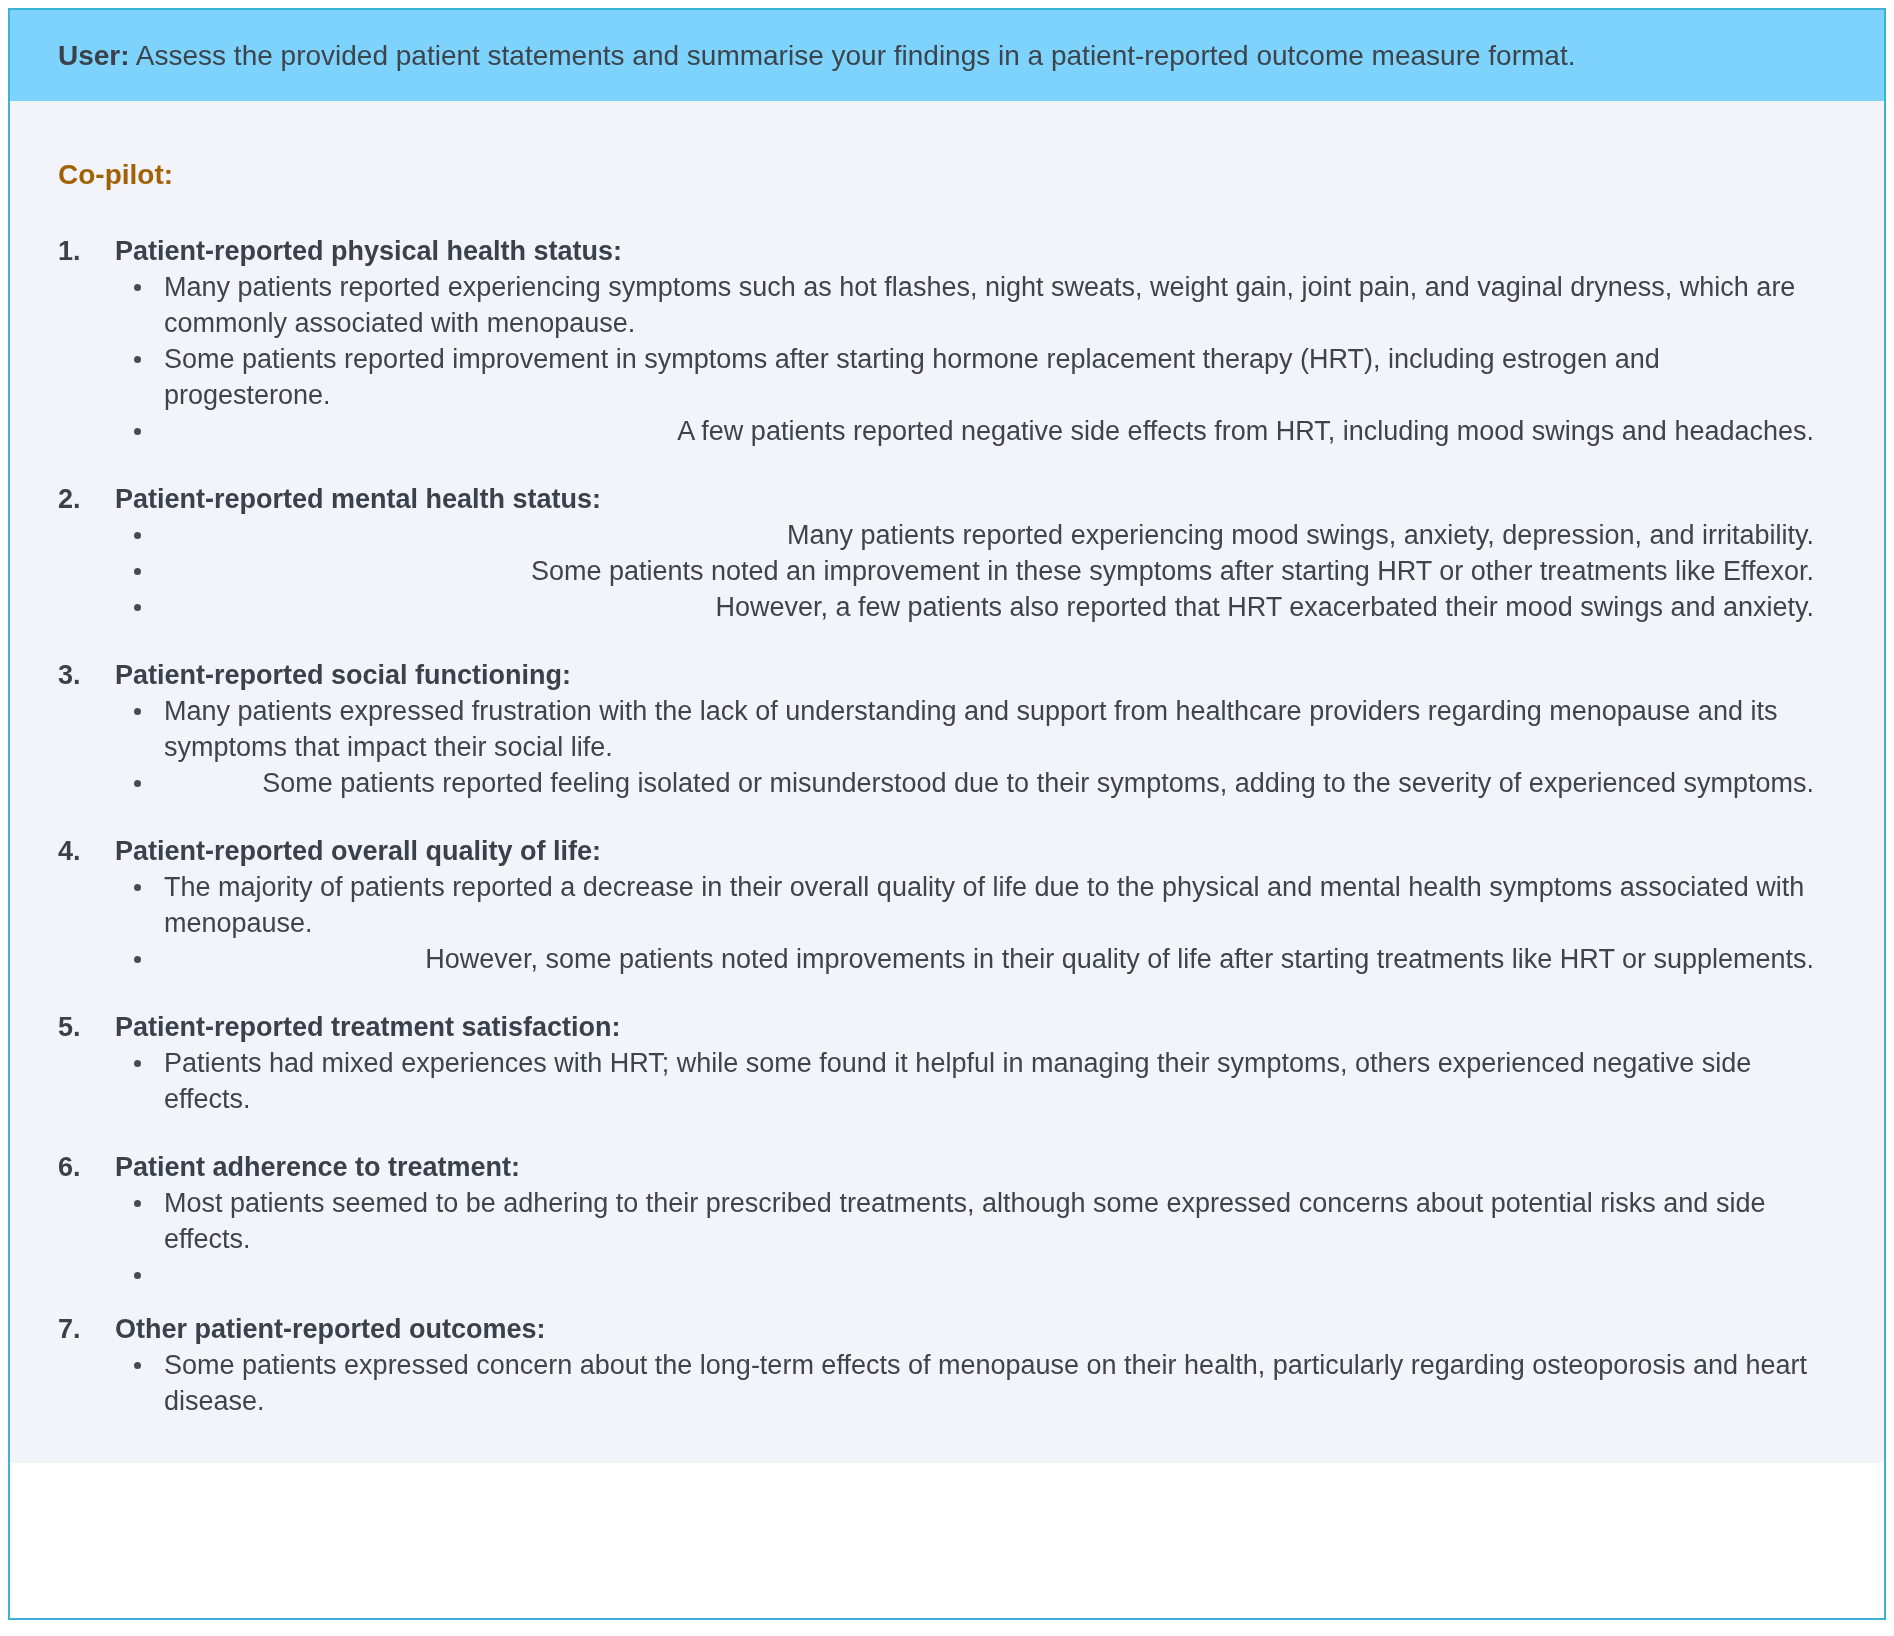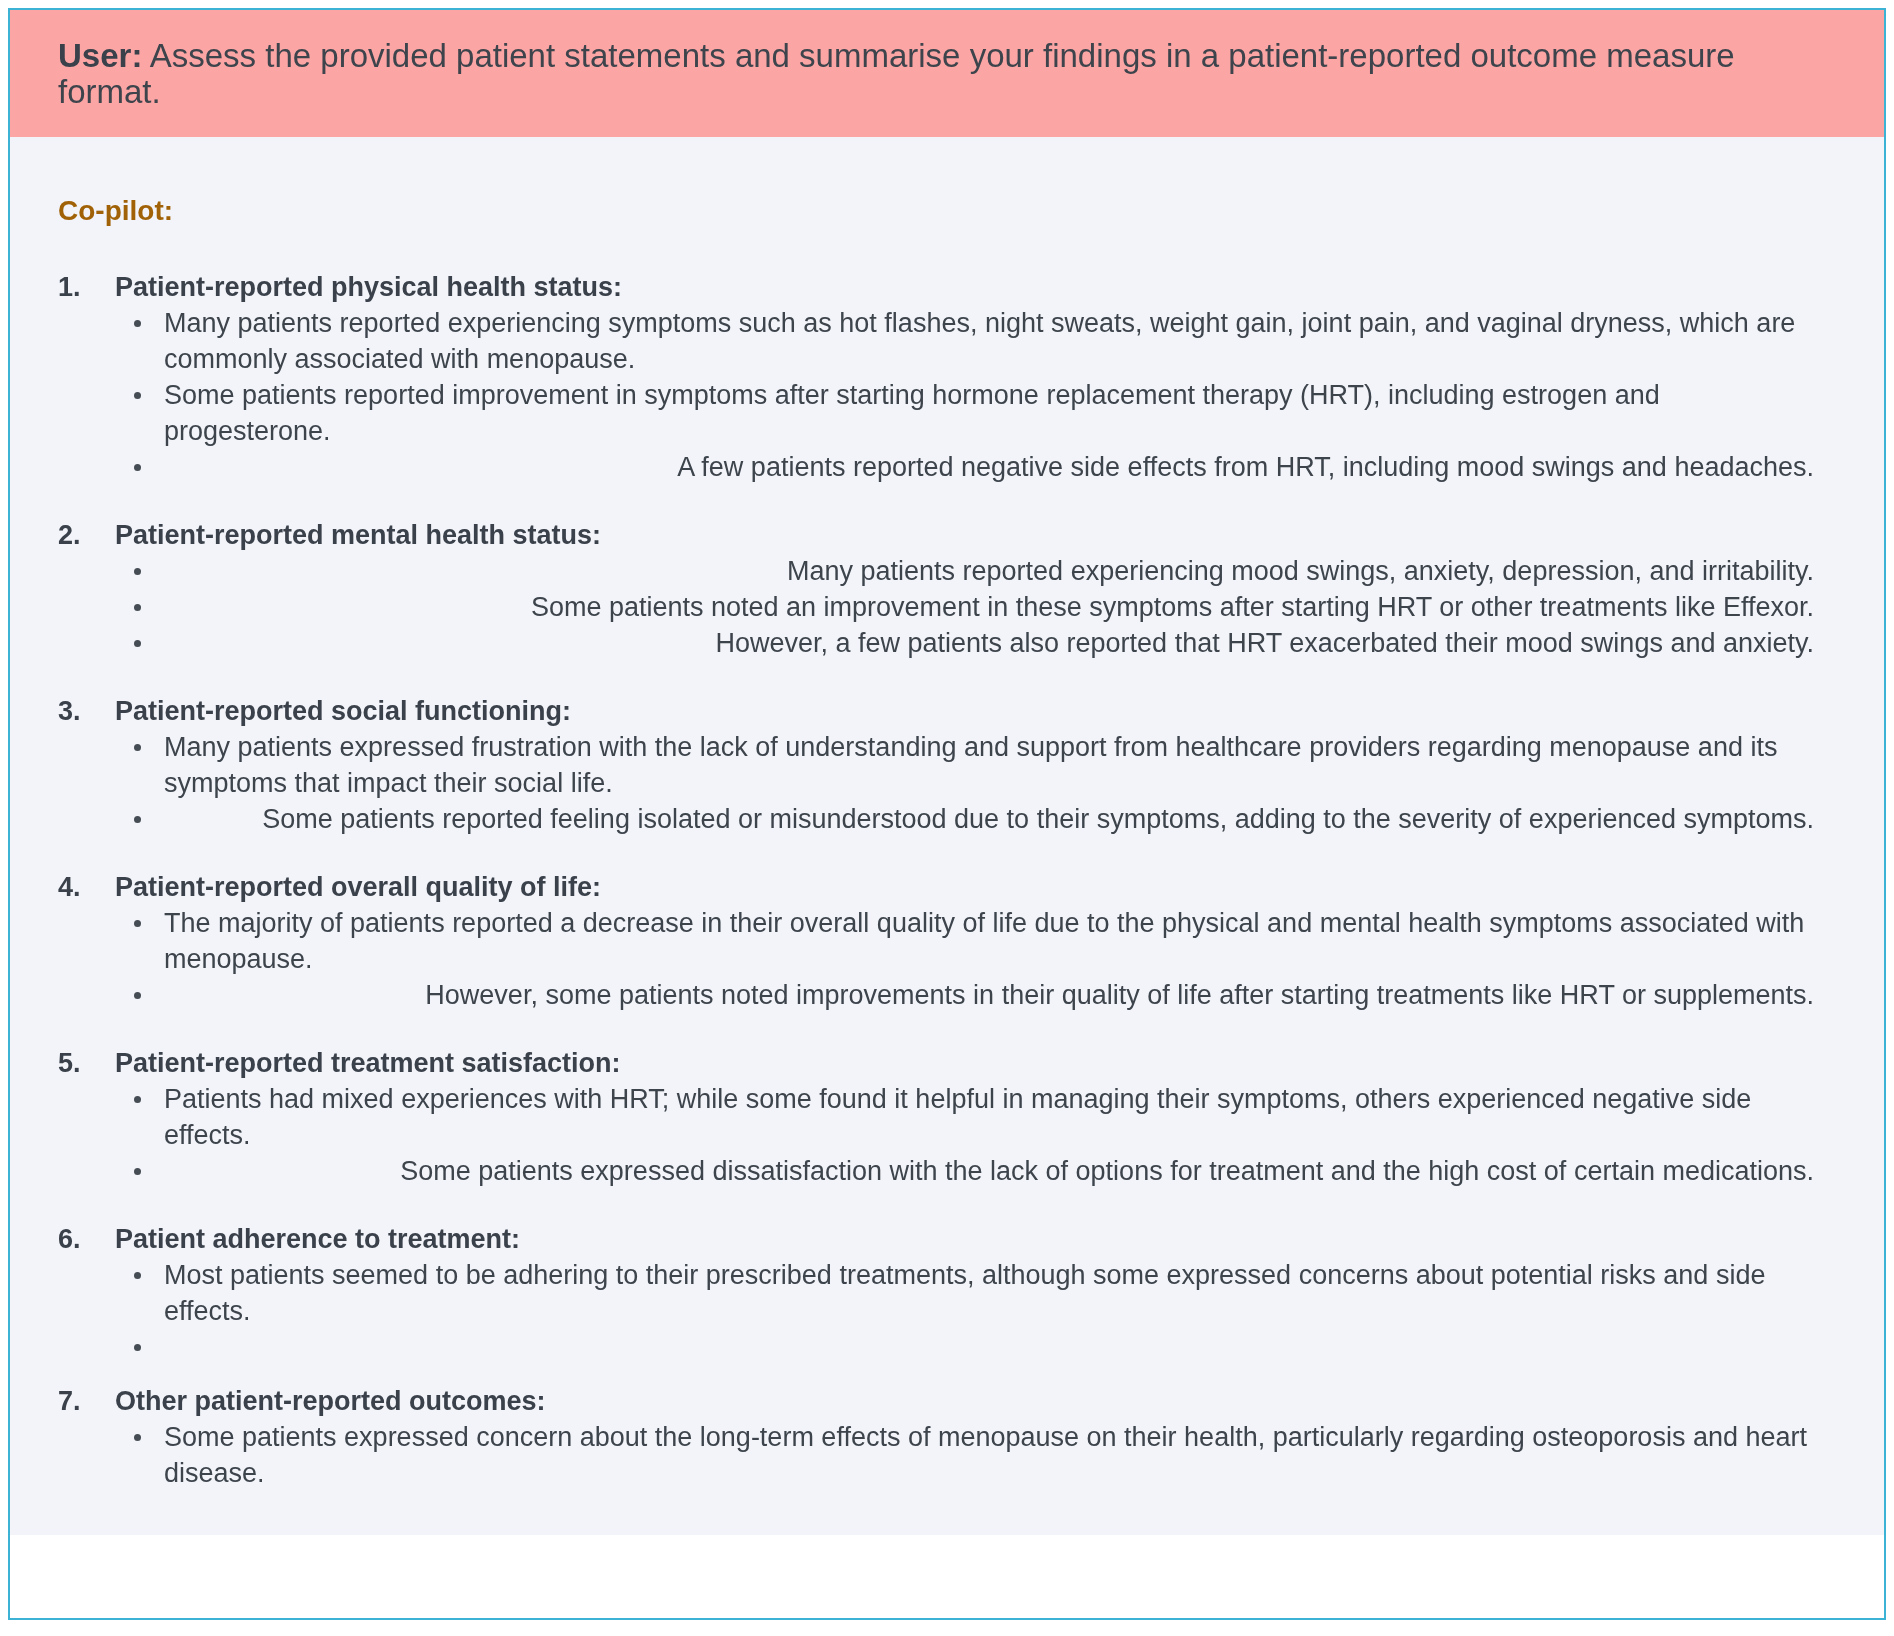--- a/index.html
+++ b/index.html
@@ -11,23 +11,23 @@
     -webkit-font-smoothing: antialiased;
   }
   .frame {
     margin: 8px;
     border: 2px solid #3cb2d5;
     min-height: 1612px;
     box-sizing: border-box;
     overflow: hidden;
   }
   .user-row {
-    background: #fca5a5;
+    background: #7dd3fc;
     padding: 28px 70px 27px 48px;
-    font-size: 33px;
+    font-size: 28px;
     line-height: 36px;
   }
   .bold-label {
     font-weight: bold;
     color: #3a414a;
   }
   .copilot {
     background: #f2f4f9;
     padding: 56px 70px 44px 36px;
   }
@@ -197,26 +197,20 @@
       <span class="title">Patient-reported treatment satisfaction:</span>
     </div>
 
   <div class="bullet">
     <span class="dotcol">
               <span class="dot"></span>
             </span>
     <span class="btext">Patients had mixed experiences with HRT; while some found it helpful in managing their symptoms, others experienced negative side effects.</span>
   </div>
 
-  <div class="bullet">
-    <span class="dotcol">
-              <span class="dot"></span>
-            </span>
-    <span class="btext">Some patients expressed dissatisfaction with the lack of options for treatment and the high cost of certain medications.</span>
-  </div>
 </div>
 
   <div class="section">
     <div class="section-head">
       <span class="num">6.</span>
       <span class="title">Patient adherence to treatment:</span>
     </div>
 
   <div class="bullet">
     <span class="dotcol">

